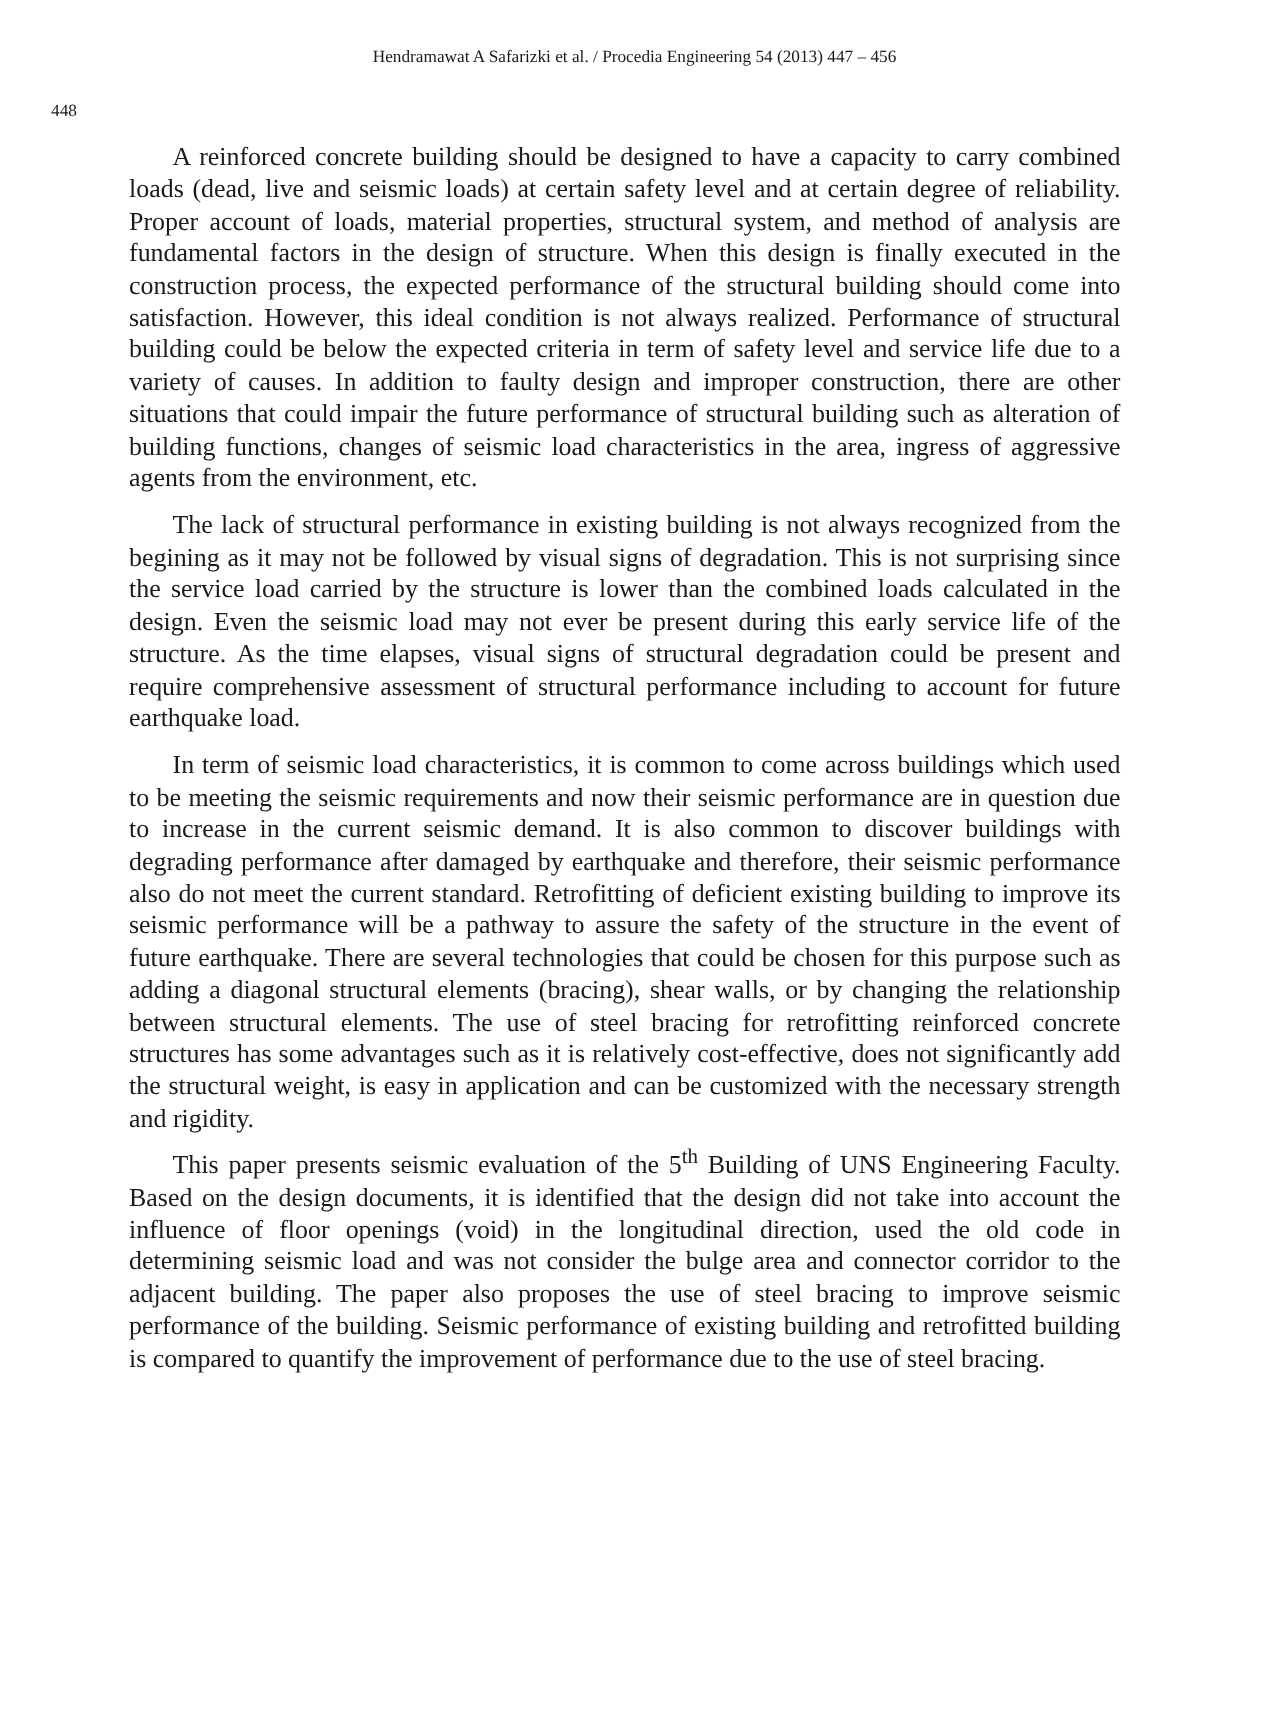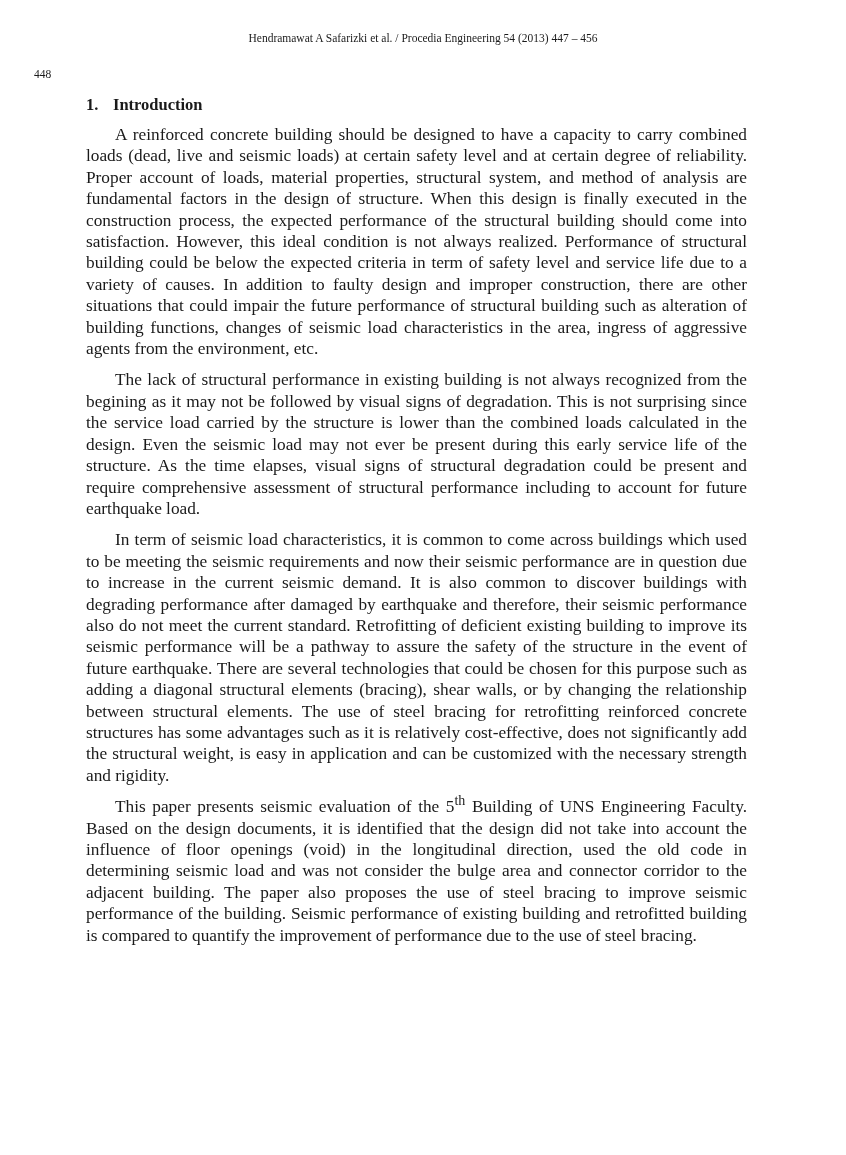--- a/index.html
+++ b/index.html
@@ -70,19 +70,18 @@
 </style>
 </head>
 <body>
 
 <div class="running-header">
   <span class="page-number">448</span>
   <span class="journal-ref">Hendramawat A Safarizki et al. / Procedia Engineering 54 (2013) 447 – 456</span>
 </div>
 
 <div class="content">
-  <h2 class="section-heading"><span class="num">1.</span><span>Introduction</span></h2>
 
   <p class="para">A reinforced concrete building should be designed to have a capacity to carry combined loads (dead, live and seismic loads) at certain safety level and at certain degree of reliability. Proper account of loads, material properties, structural system, and method of analysis are fundamental factors in the design of structure. When this design is finally executed in the construction process, the expected performance of the structural building should come into satisfaction. However, this ideal condition is not always realized. Performance of structural building could be below the expected criteria in term of safety level and service life due to a variety of causes. In addition to faulty design and improper construction, there are other situations that could impair the future performance of structural building such as alteration of building functions, changes of seismic load characteristics in the area, ingress of aggressive agents from the environment, etc.</p>
   <p class="para">The lack of structural performance in existing building is not always recognized from the begining as it may not be followed by visual signs of degradation. This is not surprising since the service load carried by the structure is lower than the combined loads calculated in the design. Even the seismic load may not ever be present during this early service life of the structure. As the time elapses, visual signs of structural degradation could be present and require comprehensive assessment of structural performance including to account for future earthquake load.</p>
   <p class="para">In term of seismic load characteristics, it is common to come across buildings which used to be meeting the seismic requirements and now their seismic performance are in question due to increase in the current seismic demand. It is also common to discover buildings with degrading performance after damaged by earthquake and therefore, their seismic performance also do not meet the current standard. Retrofitting of deficient existing building to improve its seismic performance will be a pathway to assure the safety of the structure in the event of future earthquake. There are several technologies that could be chosen for this purpose such as adding a diagonal structural elements (bracing), shear walls, or by changing the relationship between structural elements. The use of steel bracing for retrofitting reinforced concrete structures has some advantages such as it is relatively cost-effective, does not significantly add the structural weight, is easy in application and can be customized with the necessary strength and rigidity.</p>
   <p class="para"><span>This paper presents seismic evaluation of the 5</span><sup>th</sup><span> Building of UNS Engineering Faculty. Based on the design documents, it is identified that the design did not take into account the influence of floor openings (void) in the longitudinal direction, used the old code in determining seismic load and was not consider the bulge area and connector corridor to the adjacent building. The paper also proposes the use of steel bracing to improve seismic performance of the building. Seismic performance of existing building and retrofitted building is compared to quantify the improvement of performance due to the use of steel bracing.</span></p>
 </div>
 
 </body></html>

